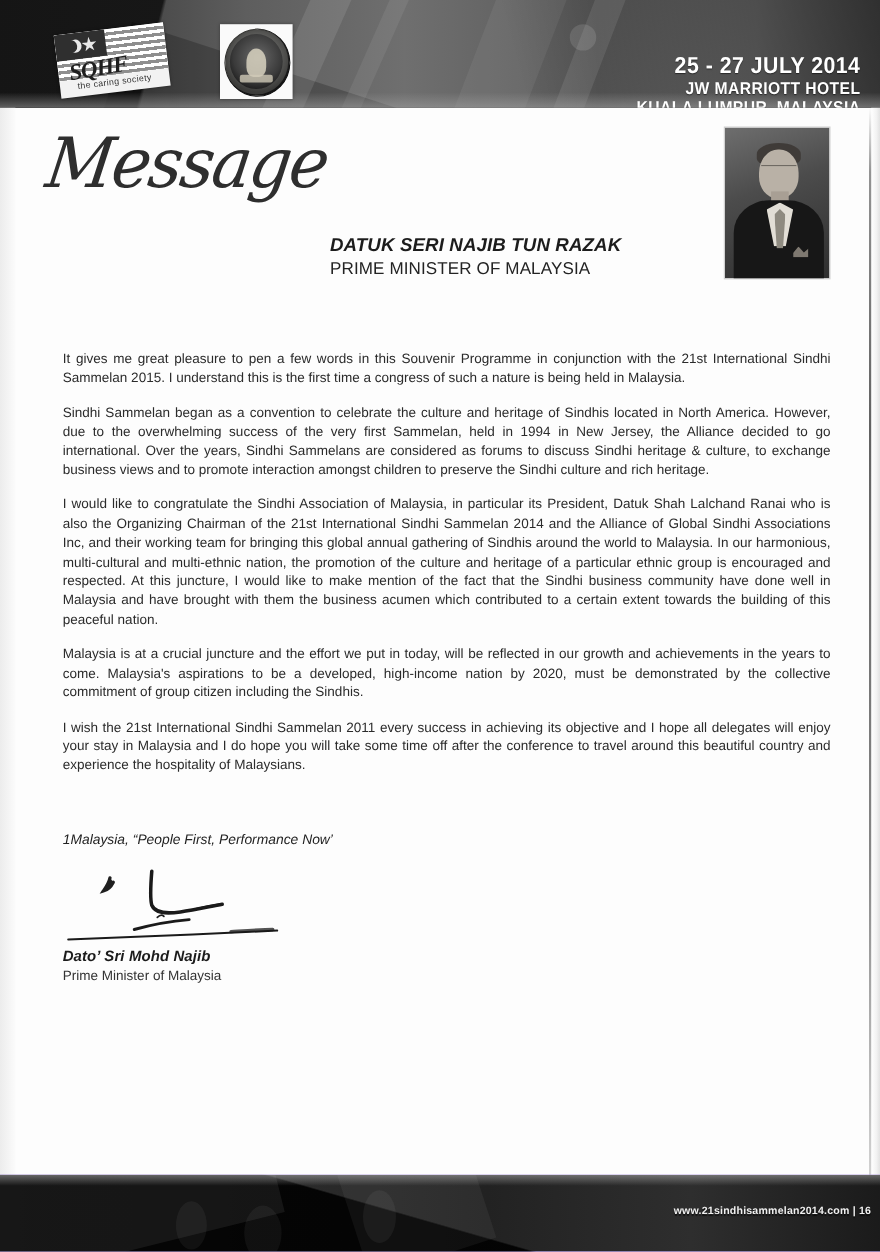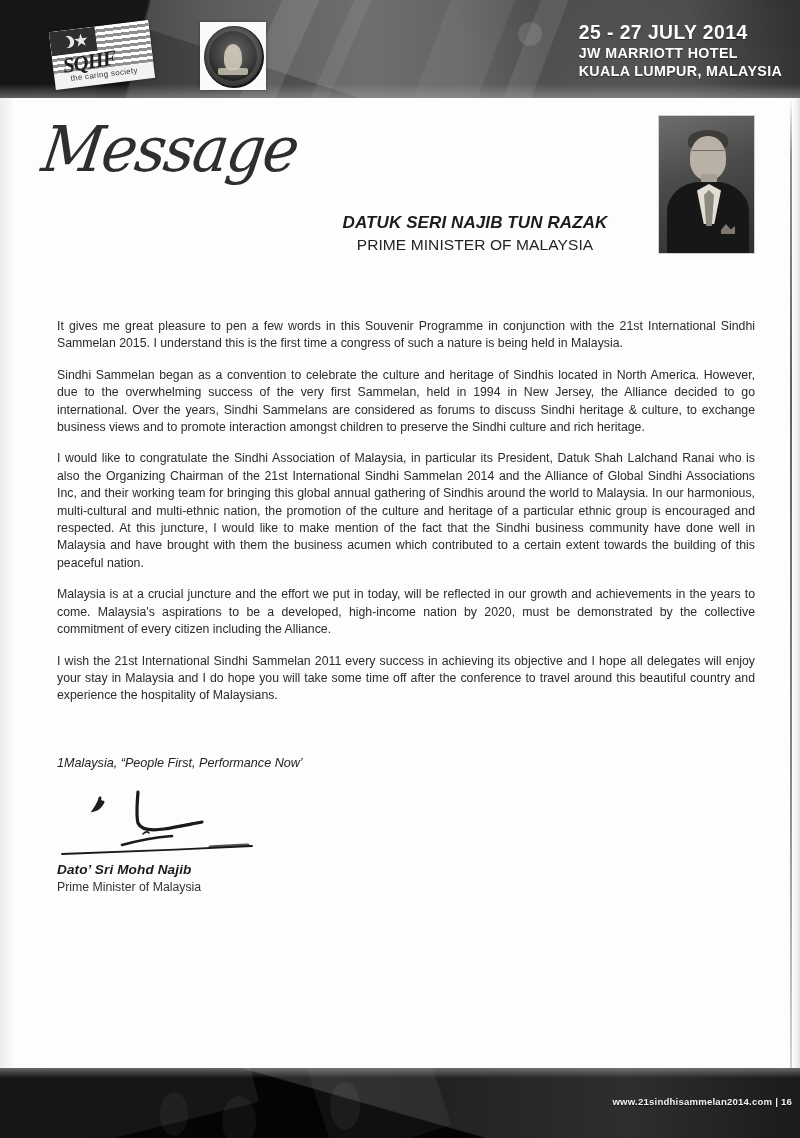--- a/index.html
+++ b/index.html
@@ -164,21 +164,22 @@
     position: absolute;
     left: 4px; top: 4px; width: 58px; height: 60px;
     border-radius: 50%;
     border: 5px solid rgba(225,225,215,0.18);
     box-sizing: border-box;
   }
 
   .event-info {
     position: absolute;
     right: 18px;
-    top: 20px;
+    top: 48px;
+    text-align: right;
     color: #ffffff;
   }
   .event-dates {
     font-size: 21px;
     font-weight: bold;
     letter-spacing: 0.5px;
     line-height: 1.12;
     transform: scaleX(0.92);
     transform-origin: right center;
     text-shadow: 0 1px 1px rgba(0,0,0,0.5);
@@ -269,21 +270,21 @@
     background: #7e7870;
     clip-path: polygon(0% 60%, 35% 0%, 70% 55%, 100% 20%, 100% 100%, 0% 100%);
   }
 
   
   .name-block {
     position: absolute;
     left: 300px;
     top: 212px;
     width: 350px;
-    text-align: center;
+    text-align: left;
     color: #1c1c1c;
   }
   .name-title {
     font-size: 17px;
     font-weight: bold;
     font-style: italic;
     letter-spacing: 0.1px;
     line-height: 1.25;
   }
   .name-role {
@@ -449,21 +450,21 @@
 
   <div class="name-block">
     <div class="name-title">DATUK SERI NAJIB TUN RAZAK</div>
     <div class="name-role">PRIME MINISTER OF MALAYSIA</div>
   </div>
 
   <div class="body-copy">
     <p>It gives me great pleasure to pen a few words in this Souvenir Programme in conjunction with the 21st International Sindhi Sammelan 2015. I understand this is the first time a congress of such a nature is being held in Malaysia.</p>
     <p>Sindhi Sammelan began as a convention to celebrate the culture and heritage of Sindhis located in North America. However, due to the overwhelming success of the very first Sammelan, held in 1994 in New Jersey, the Alliance decided to go international. Over the years, Sindhi Sammelans are considered as forums to discuss Sindhi heritage &amp; culture, to exchange business views and to promote interaction amongst children to preserve the Sindhi culture and rich heritage.</p>
     <p>I would like to congratulate the Sindhi Association of Malaysia, in particular its President, Datuk Shah Lalchand Ranai who is also the Organizing Chairman of the 21st International Sindhi Sammelan 2014 and the Alliance of Global Sindhi Associations Inc, and their working team for bringing this global annual gathering of Sindhis around the world to Malaysia. In our harmonious, multi-cultural and multi-ethnic nation, the promotion of the culture and heritage of a particular ethnic group is encouraged and respected. At this juncture, I would like to make mention of the fact that the Sindhi business community have done well in Malaysia and have brought with them the business acumen which contributed to a certain extent towards the building of this peaceful nation.</p>
-    <p>Malaysia is at a crucial juncture and the effort we put in today, will be reflected in our growth and achievements in the years to come. Malaysia's aspirations to be a developed, high-income nation by 2020, must be demonstrated by the collective commitment of every citizen including the Alliance.</p>
+    <p>Malaysia is at a crucial juncture and the effort we put in today, will be reflected in our growth and achievements in the years to come. Malaysia's aspirations to be a developed, high-income nation by 2020, must be demonstrated by the collective commitment of group citizen including the Sindhis.</p>
     <p>I wish the 21st International Sindhi Sammelan 2011 every success in achieving its objective and I hope all delegates will enjoy your stay in Malaysia and I do hope you will take some time off after the conference to travel around this beautiful country and experience the hospitality of Malaysians.</p>
   </div>
 
   <div class="tagline">1Malaysia, “People First, Performance Now’</div>
 
   <div class="signature">
     <svg width="230" height="72" viewBox="0 0 230 72">
       <path d="M40 8 C39 13, 36 17, 34 20 C38 19, 41 16, 43 12" fill="#1f1f1f" stroke="#1f1f1f" stroke-width="3" stroke-linecap="round"></path>
       <path d="M78 2 C77 14, 76 26, 78 33 C81 40, 90 41, 104 39 C117 37, 131 34, 142 32" fill="none" stroke="#1a1a1a" stroke-width="3.2" stroke-linecap="round"></path>
       <path d="M142 32 C134 33, 124 35, 116 37" fill="none" stroke="#1a1a1a" stroke-width="2.2" stroke-linecap="round"></path>

